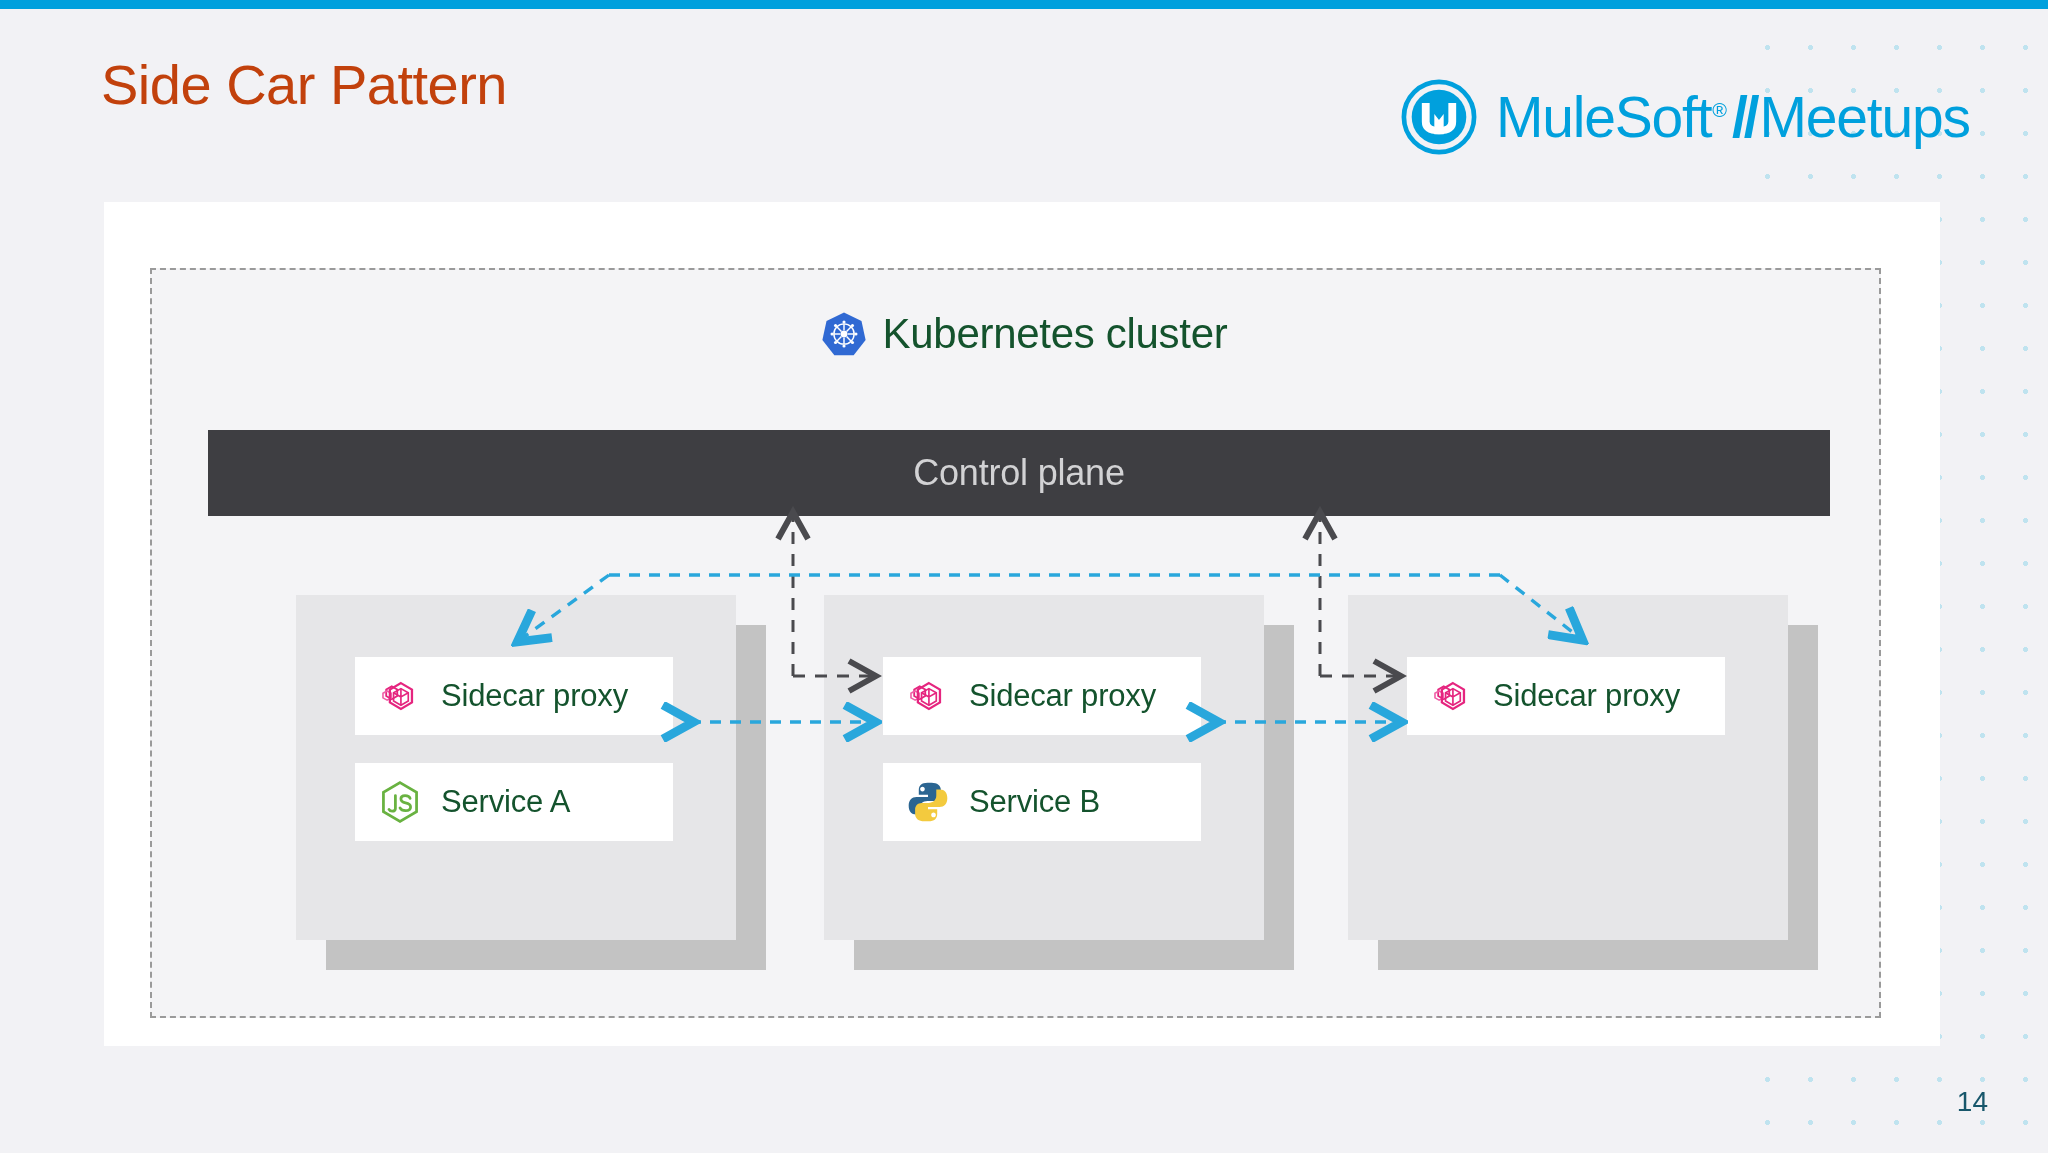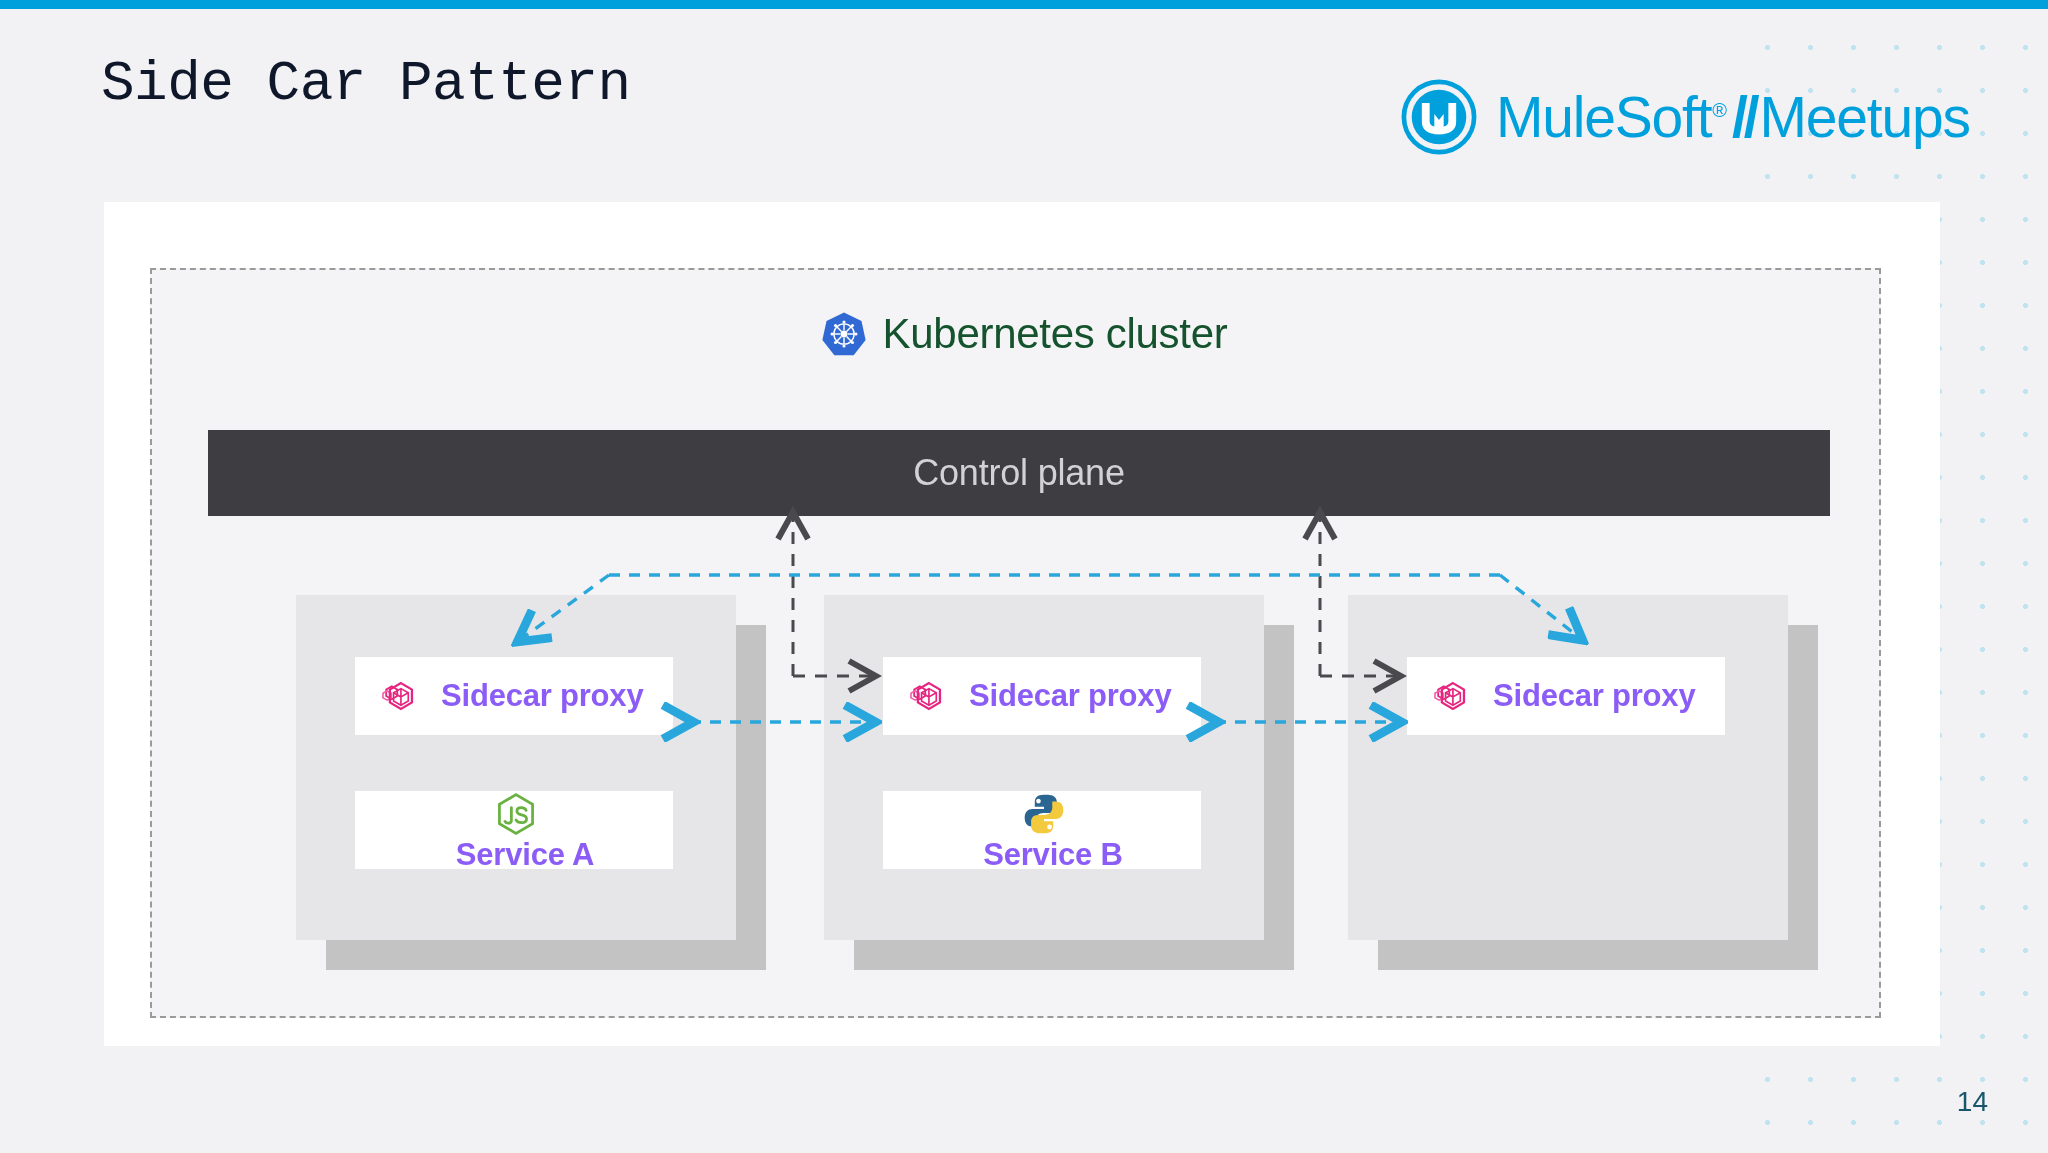--- a/index.html
+++ b/index.html
@@ -29,26 +29,25 @@
     width:2048px;height:9px;
     background:#00a0dd;
     z-index:6;
   }
 
   
   #page-title{
     position:absolute;
     left:101px;top:52px;
     font-size:56px;
-    color:#0f172a;
+    color:#c2410c;
     letter-spacing:-0.5px;
     font-weight:400;
     z-index:5;
     white-space:nowrap;
-    font-family:Liberation Mono, monospace;
   }
 
   #brand-logo{
     position:absolute;
     left:1400px;top:78px;
     height:78px;
     display:flex;align-items:center;
     z-index:5;
   }
   #brand-mark{width:78px;height:78px;flex:none;}
@@ -137,24 +136,24 @@
   .pod-row{
     position:absolute;
     left:59px;
     width:318px;height:78px;
     background:#ffffff;
     display:flex;align-items:center;
     padding-left:22px;
     box-sizing:border-box;
   }
   .pod-row.proxy{top:62px;}
-  .pod-row.service{top:196px;flex-direction:column;}
+  .pod-row.service{top:168px;}
   .row-icon{width:46px;height:46px;flex:none;margin-right:18px;}
   .row-label{
-    font-size:31px;color:#8b5cf6;font-weight:700;letter-spacing:-0.2px;
+    font-size:31px;color:#14532d;font-weight:400;letter-spacing:-0.2px;
     white-space:nowrap;
   }
 
   #pod-1{left:296px;top:595px;}
   #pod-2{left:824px;top:595px;}
   #pod-3{left:1348px;top:595px;}
 
   
   #page-number{
     position:absolute;

